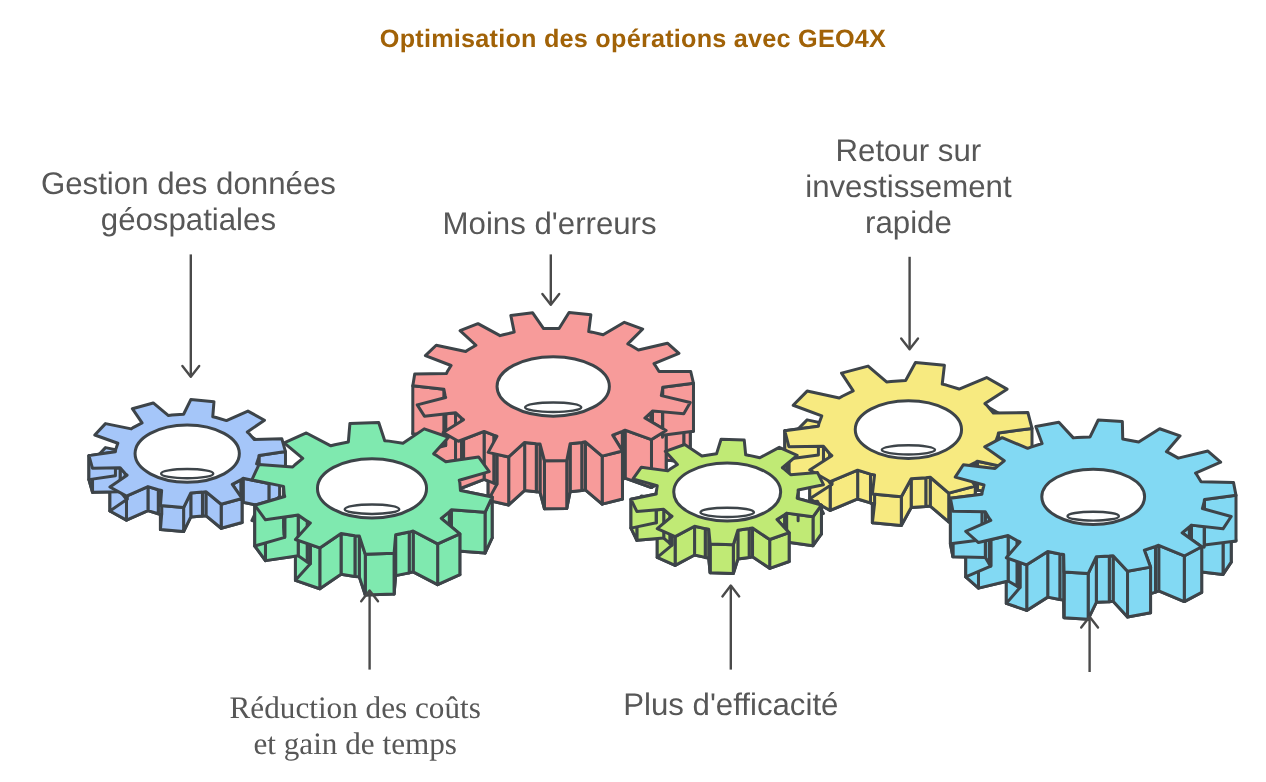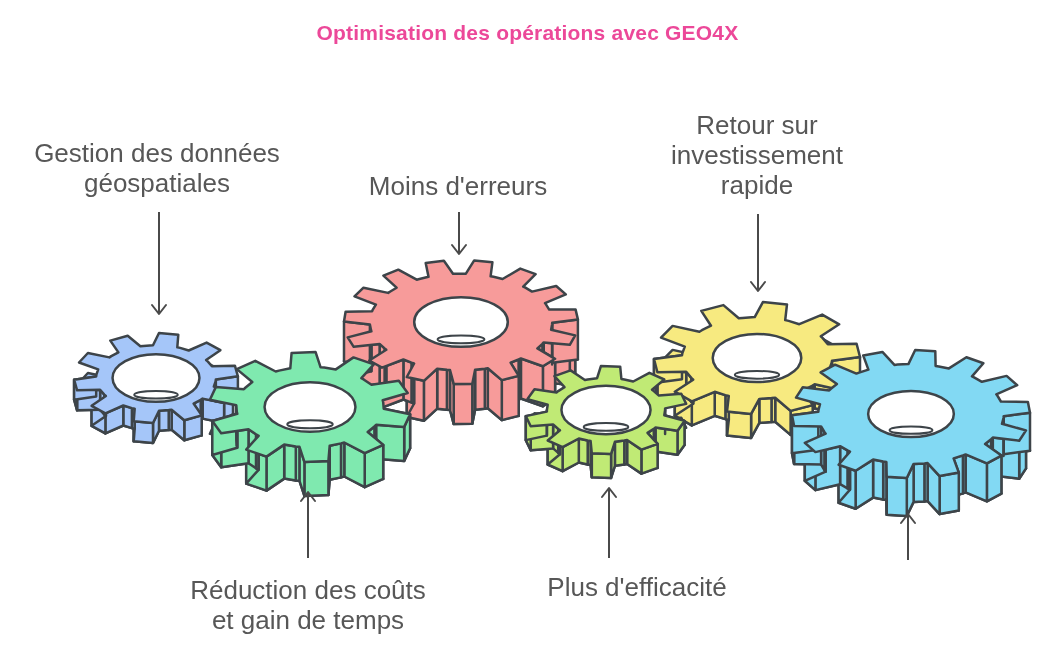--- a/index.html
+++ b/index.html
@@ -2,31 +2,31 @@
 <html><head>
 <meta charset="utf-8">
 <style>
   html,body{margin:0;padding:0;background:#ffffff;}
   .page{
     position:relative;width:1055px;height:652px;background:#ffffff;overflow:hidden;
     font-family:"Liberation Sans","DejaVu Sans",sans-serif;
   }
   .title{
     position:absolute;left:0;right:0;top:21px;text-align:center;
-    font-size:21px;font-weight:bold;color:#ec4899;letter-spacing:.2px;
+    font-size:21px;font-weight:bold;color:#a16207;letter-spacing:.2px;
   }
   .label{
     position:absolute;transform:translateX(-50%);text-align:center;
     font-size:26px;line-height:30px;color:#575757;white-space:pre-line;width:max-content;
   }
   .l0{left:157px;top:138px;}
   .l1{left:458px;top:171px;}
   .l2{left:757px;top:110px;}
-  .l3{left:308px;top:575px;}
-  .l4{left:609px;top:572px;margin-left:28px;}
+  .l3{left:296px;top:575px;font-family:Liberation Serif, serif;}
+  .l4{left:609px;top:572px;}
   .l5{left:908px;top:575px;}
   svg.canvas{position:absolute;left:0;top:0;}
 </style>
 </head>
 <body>
 
 <div class="page">
 
   <div class="title">Optimisation des opérations avec GEO4X</div>
 

